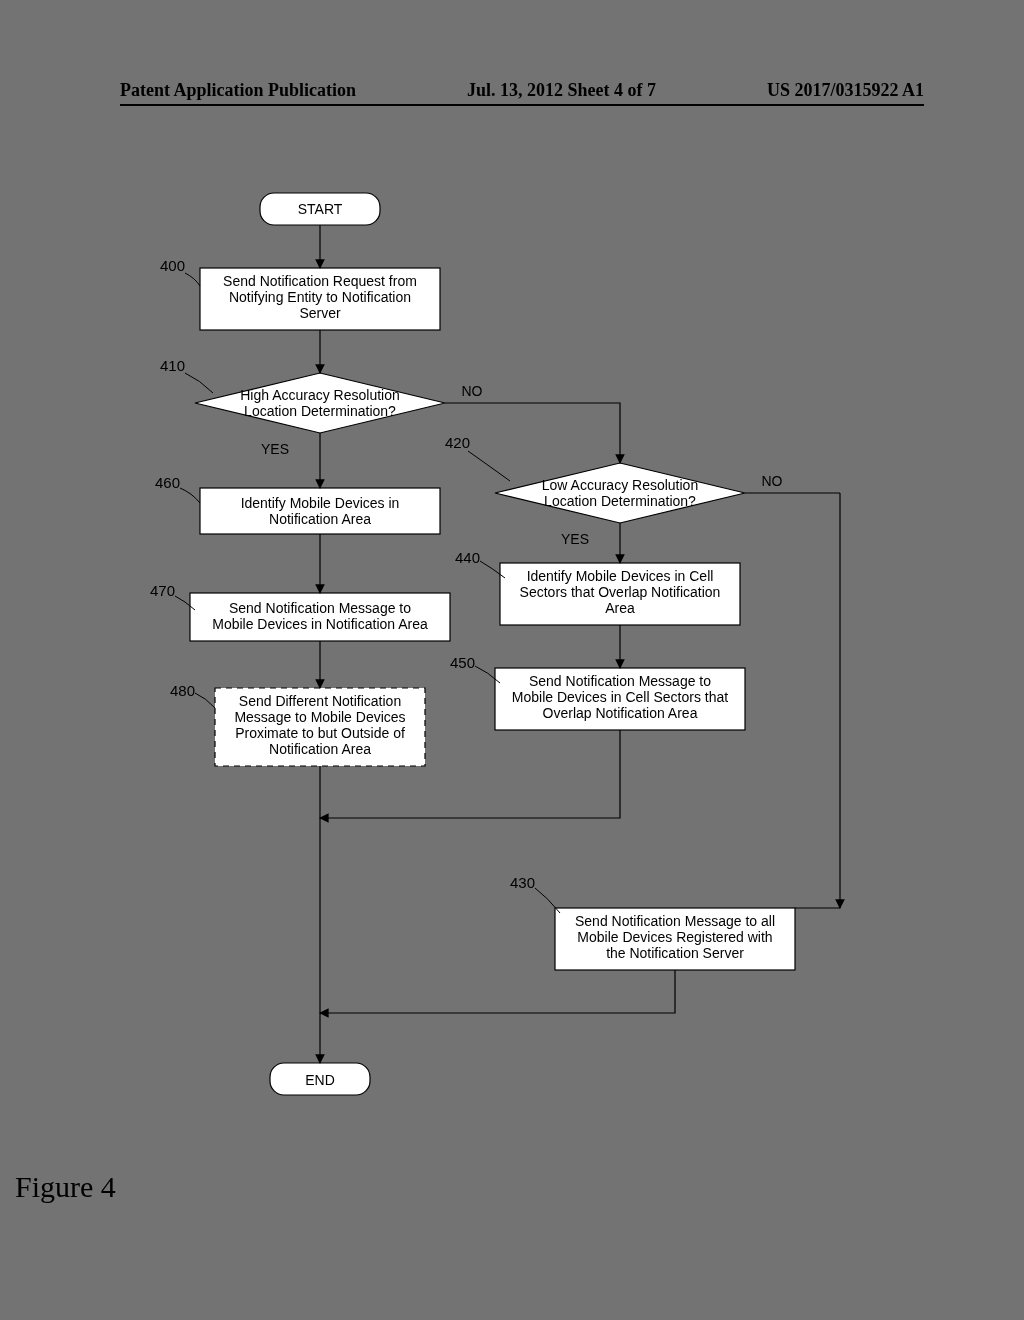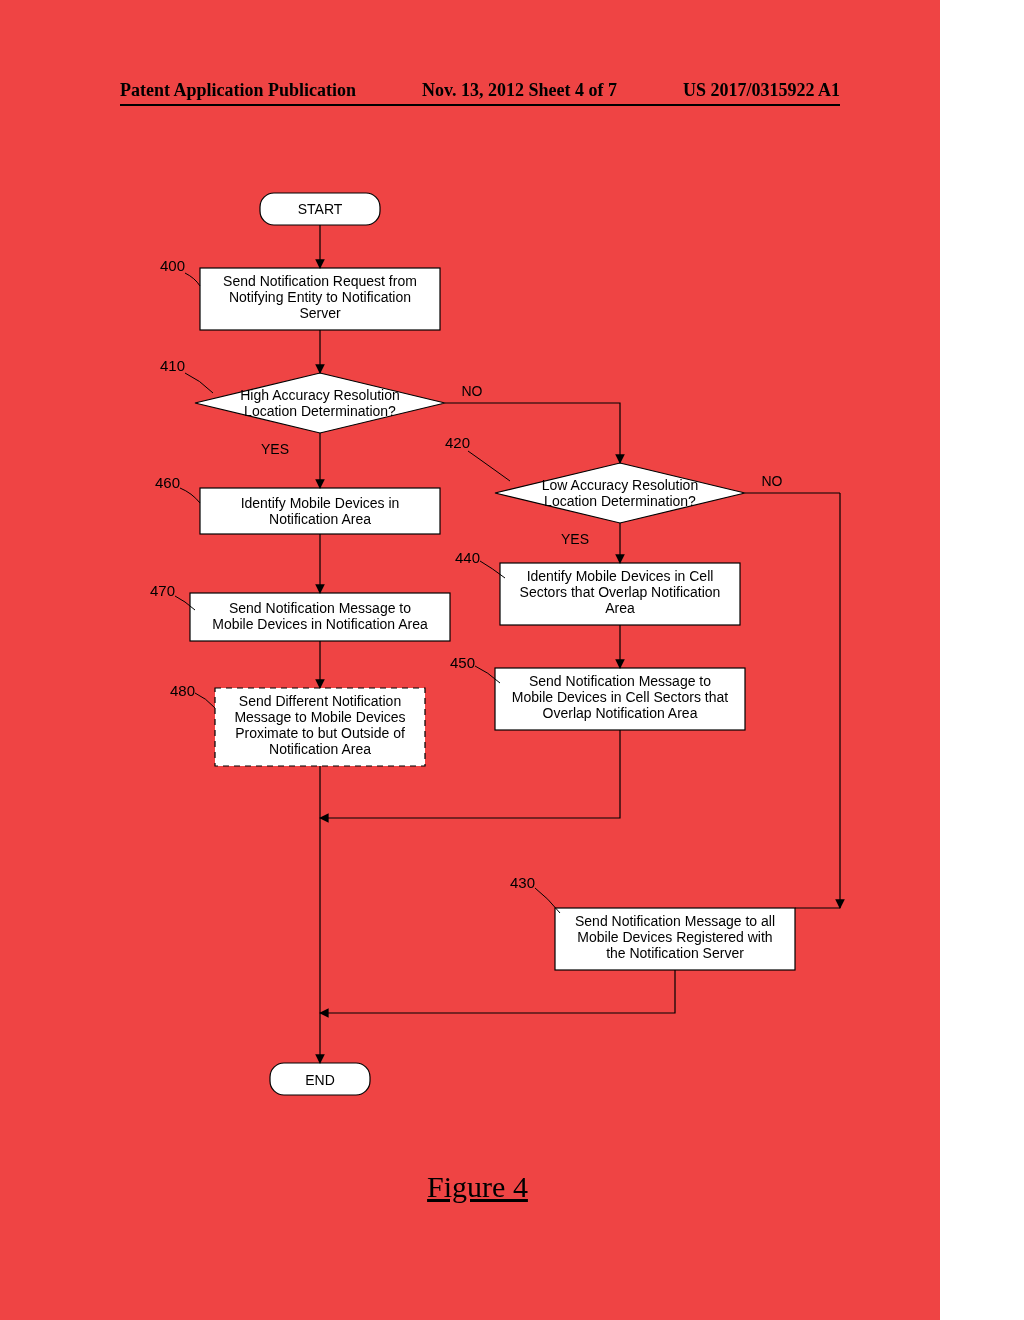--- a/index.html
+++ b/index.html
@@ -4,23 +4,23 @@
 <style>
   html, body {
     margin: 0;
     padding: 0;
     background: #fff;
     font-family: "Times New Roman", Times, serif;
     color: #000;
   }
   .page {
     position: relative;
-    width: 940px;
+    width: 1024px;
     height: 1320px;
-    background: #ef4444;
+    background: #737373;
     overflow: hidden;
   }
   .hdr {
     position: absolute;
     top: 80px;
     left: 120px;
     right: 100px;
     display: flex;
     justify-content: space-between;
     font-weight: bold;
@@ -32,23 +32,21 @@
     top: 104px;
     left: 120px;
     right: 100px;
     height: 0;
     border-top: 2px solid #000;
   }
   .figcap {
     position: absolute;
     left: 15px; right: 0;
     top: 1170px;
-    text-align: center;
     font-size: 30px;
-    text-decoration: underline;
   }
   .svgwrap {
     position: absolute;
     top: 118px;
     left: 0;
     width: 1024px;
     height: 1050px;
   }
   svg { display: block; }
   .node-text {
@@ -63,21 +61,21 @@
     fill: #000;
   }
 </style>
 </head>
 <body>
 
 <div class="page">
 
   <div class="hdr">
     <div>Patent Application Publication</div>
-    <div>Nov. 13, 2012  Sheet 4 of 7</div>
+    <div>Jul. 13, 2012  Sheet 4 of 7</div>
     <div>US 2017/0315922 A1</div>
   </div>
   <div class="hdr-line"></div>
 
   <div class="svgwrap">
     <svg width="1024" height="1050" viewBox="0 0 1024 1050">
       <defs>
         <marker id="arrow" viewBox="0 0 10 10" refX="9" refY="5" markerWidth="8" markerHeight="8" orient="auto-start-reverse">
           <path d="M 0 0 L 10 5 L 0 10 z" fill="#000"></path>
         </marker>

